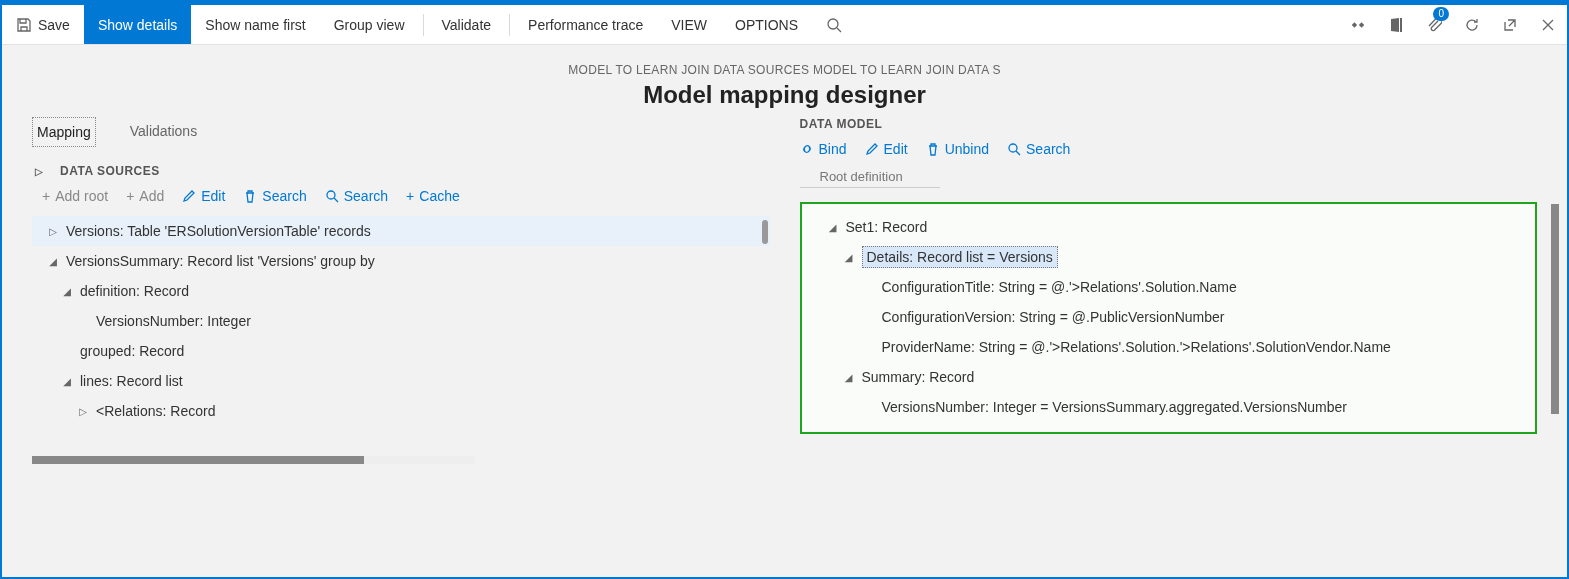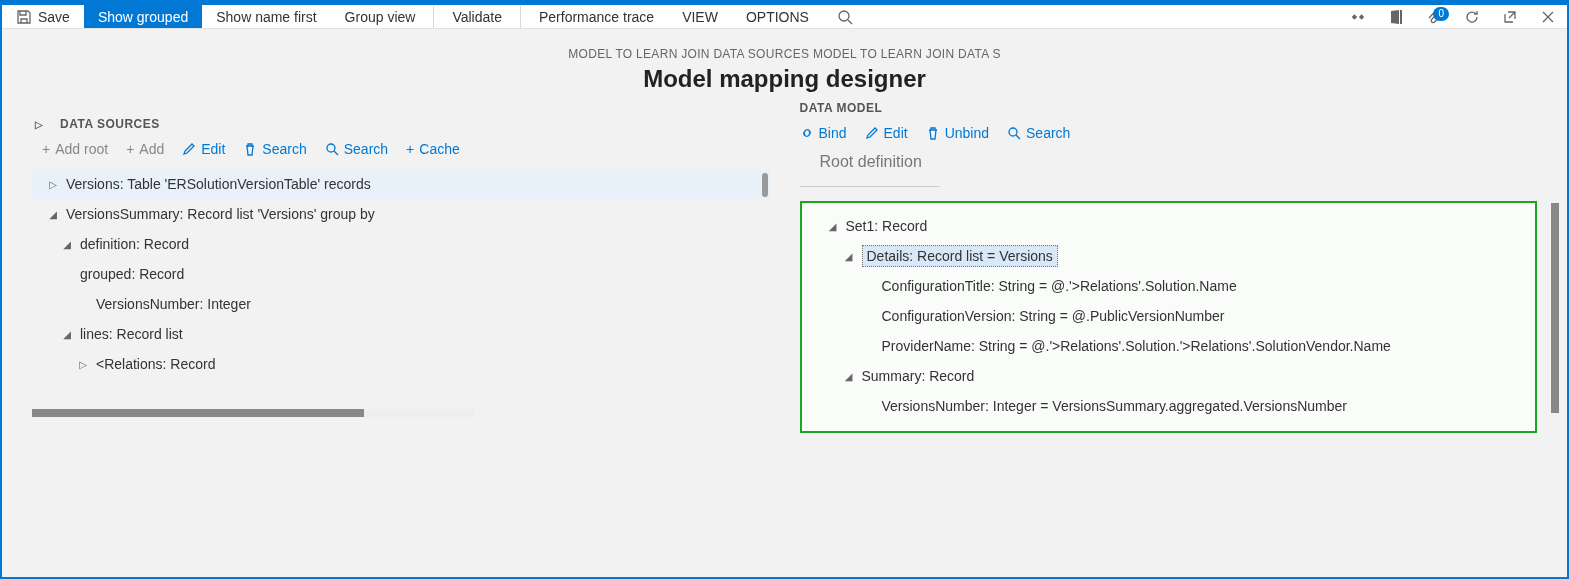--- a/index.html
+++ b/index.html
@@ -1,17 +1,17 @@
 <!DOCTYPE html>
 <html><head>
 <meta charset="utf-8">
 <style>
 * { margin:0; padding:0; box-sizing:border-box; font-family:"Segoe UI",Tahoma,sans-serif; }
 body { width:1569px; height:579px; background:#f2f2f2; border:2px solid #0078d4; border-top-width:5px; overflow:hidden; font-size:14px; color:#333; }
-.toolbar { display:flex; align-items:center; background:#fff; height:24px; border-bottom:1px solid #e1e1e1; }
+.toolbar { display:flex; align-items:center; background:#fff; height:40px; border-bottom:1px solid #e1e1e1; }
 .tb-btn { display:flex; align-items:center; gap:6px; padding:0 14px; height:100%; cursor:pointer; color:#333; white-space:nowrap; }
 .tb-btn.active { background:#0078d4; color:#fff; }
 .tb-sep { width:1px; height:22px; background:#d9d9d9; margin:0 4px; }
 .tb-spacer { flex:1; }
 .tb-icon { width:16px; height:16px; display:flex; align-items:center; justify-content:center; }
 .tb-right-btn { width:38px; height:100%; display:flex; align-items:center; justify-content:center; cursor:pointer; color:#555; position:relative; }
 .badge { position:absolute; top:2px; right:4px; background:#0078d4; color:#fff; border-radius:10px; font-size:10px; padding:0 5px; line-height:14px; }
 .page-header { padding:18px 30px 8px;text-align:center; }
 .breadcrumb { font-size:12px; color:#666; letter-spacing:.3px; }
 .page-title { font-size:24px; font-weight:700; color:#222; margin-top:4px; }
@@ -30,21 +30,21 @@
 .tree-row.sel-light { background:#e8f0fa; }
 .tree-row.ind0 { padding-left:14px; }
 .tree-row.ind1 { padding-left:28px; }
 .tree-row.ind2 { padding-left:44px; }
 .twist { width:14px; display:inline-flex; justify-content:center; color:#666; margin-right:6px; font-size:10px; }
 .tree-text { color:#333; }
 .tree-scroll { position:relative; }
 .vscroll-knob { position:absolute; right:2px; top:4px; width:6px; height:24px; background:#999; border-radius:3px; }
 .hscroll { height:8px; background:#eee; margin-top:30px; width:60%; position:relative; }
 .hscroll-knob { position:absolute; left:0; top:0; height:8px; width:75%; background:#888; }
-.right-label { font-size:16px; color:#777; margin:4px 0 15px;padding-left:20px; }
+.right-label { font-size:13px; color:#777; margin:4px 0 3px;padding-left:20px; }
 .dm-box { border:2px solid #1da51d; background:#fafcfa; padding:8px 4px 10px; margin-top:14px; position:relative; }
 .dm-row { display:flex; align-items:center; height:30px; cursor:default; }
 .dm-row.ind0 { padding-left:20px; }
 .dm-row.ind1 { padding-left:36px; }
 .dm-row.ind2 { padding-left:56px; }
 .dm-row-sel { }
 .dm-row-sel .dm-text { border:1px dotted #777; background:#d9e8f9; padding:2px 4px; }
 .dm-text { color:#333; }
 .right-scrollbar { position:absolute; right:-24px; top:0; width:8px; height:210px; background:#ccc; }
 .right-scrollbar-knob { width:100%; height:100%; background:#888; }
@@ -56,21 +56,21 @@
 <div class="toolbar">
   <div class="tb-btn">
     <span class="tb-icon">
       <svg width="16" height="16" viewBox="0 0 16 16">
           <path fill="none" stroke="#666" stroke-width="1.3" d="M2 2h10l2 2v10H2z M4 2v4h6V2 M5 14v-4h6v4"></path>
         </svg>
     </span>
     <span>Save</span>
   </div>
   <div class="tb-btn active">
-    <span>Show grouped</span>
+    <span>Show details</span>
   </div>
   <div class="tb-btn">
     <span>Show name first</span>
   </div>
   <div class="tb-btn">
     <span>Group view</span>
   </div>
   <div class="tb-sep"></div>
   <div class="tb-btn">
     <span>Validate</span>
@@ -140,20 +140,24 @@
 </div>
 
 <div class="page-header">
   <div class="breadcrumb">MODEL TO LEARN JOIN DATA SOURCES MODEL TO LEARN JOIN DATA S</div>
   <div class="page-title">Model mapping designer</div>
 </div>
 
 <div class="main">
 
   <div class="left-pane">
+    <div class="tabs">
+      <div class="tab active">Mapping</div>
+      <div class="tab">Validations</div>
+    </div>
     <div class="section-head">
       <span class="twist">▷</span>
       <span>DATA SOURCES</span>
     </div>
     <div class="action-row">
       <div class="action muted">
         <span>+</span>
         <span>Add root</span>
       </div>
       <div class="action muted">
@@ -198,27 +202,27 @@
           <span class="tree-text">Versions: Table 'ERSolutionVersionTable' records</span>
         </div>
         <div class="tree-row ind0">
           <span class="twist">◢</span>
           <span class="tree-text">VersionsSummary: Record list 'Versions' group by</span>
         </div>
         <div class="tree-row ind1">
           <span class="twist">◢</span>
           <span class="tree-text">definition: Record</span>
         </div>
+        <div class="tree-row ind2">
+          <span class="twist"></span>
+          <span class="tree-text">VersionsNumber: Integer</span>
+        </div>
         <div class="tree-row ind1">
           <span class="twist"></span>
           <span class="tree-text">grouped: Record</span>
-        </div>
-        <div class="tree-row ind2">
-          <span class="twist"></span>
-          <span class="tree-text">VersionsNumber: Integer</span>
         </div>
         <div class="tree-row ind1">
           <span class="twist">◢</span>
           <span class="tree-text">lines: Record list</span>
         </div>
         <div class="tree-row ind2">
           <span class="twist">▷</span>
           <span class="tree-text">&lt;Relations: Record</span>
         </div>
         <div class="vscroll-knob"></div>

